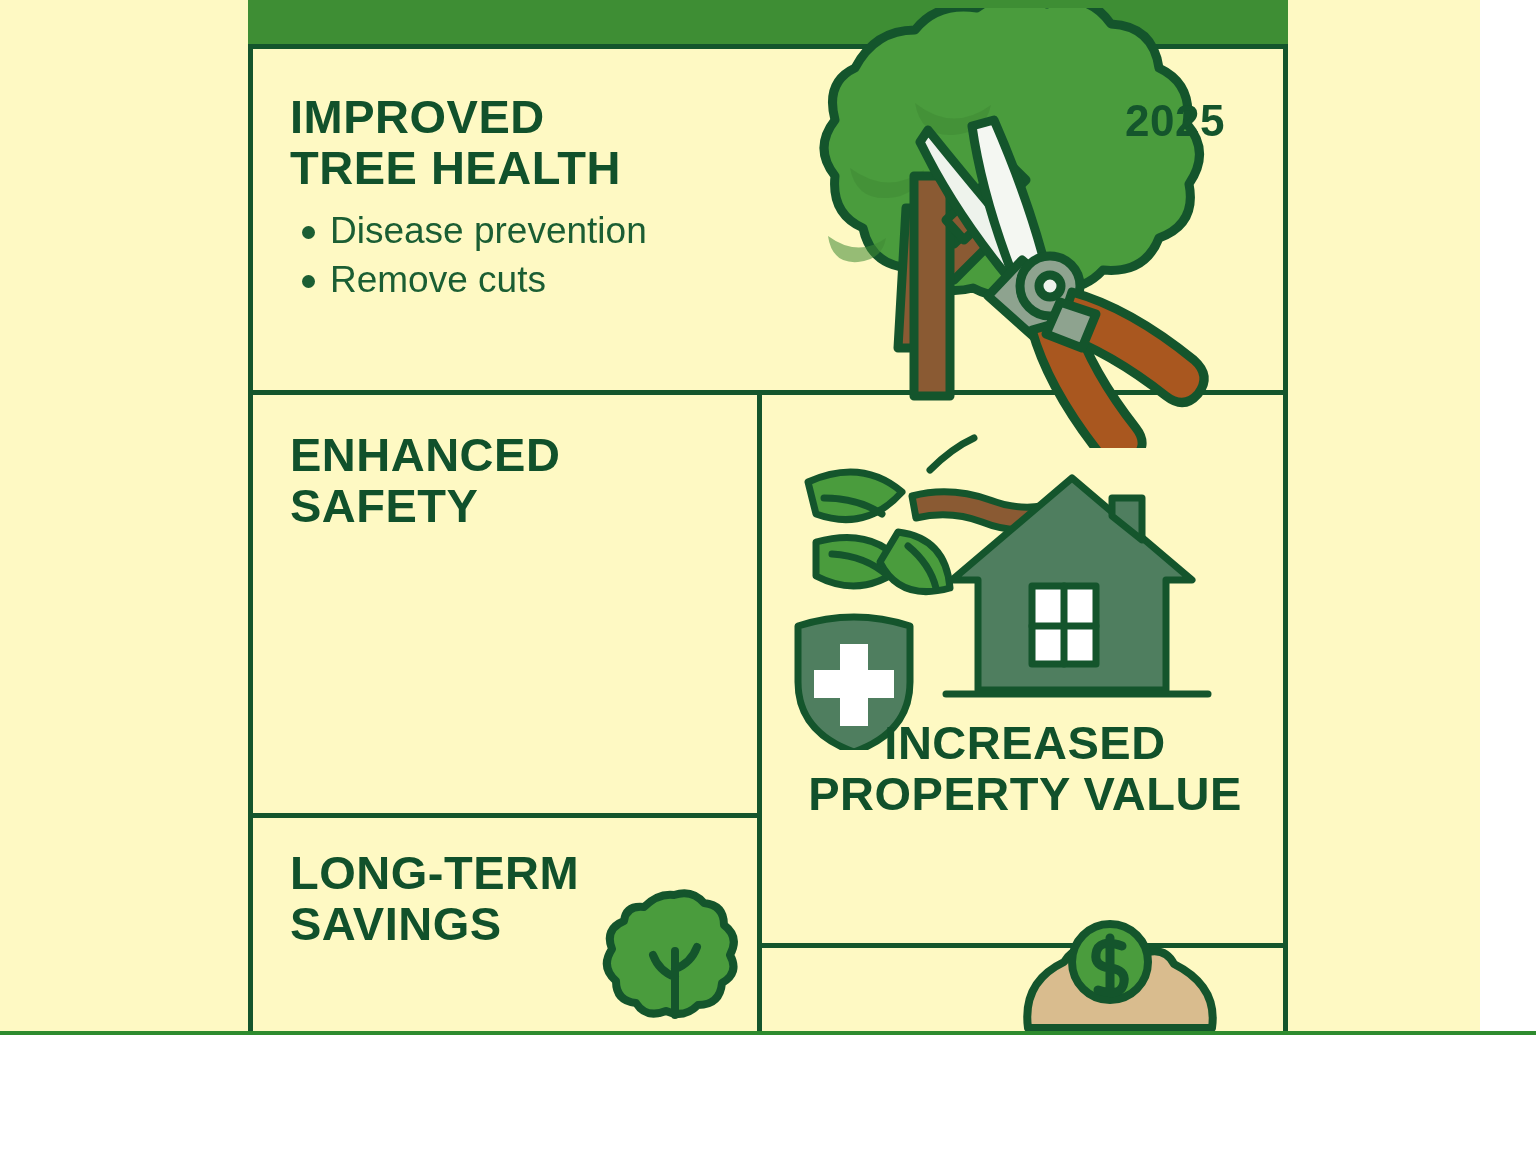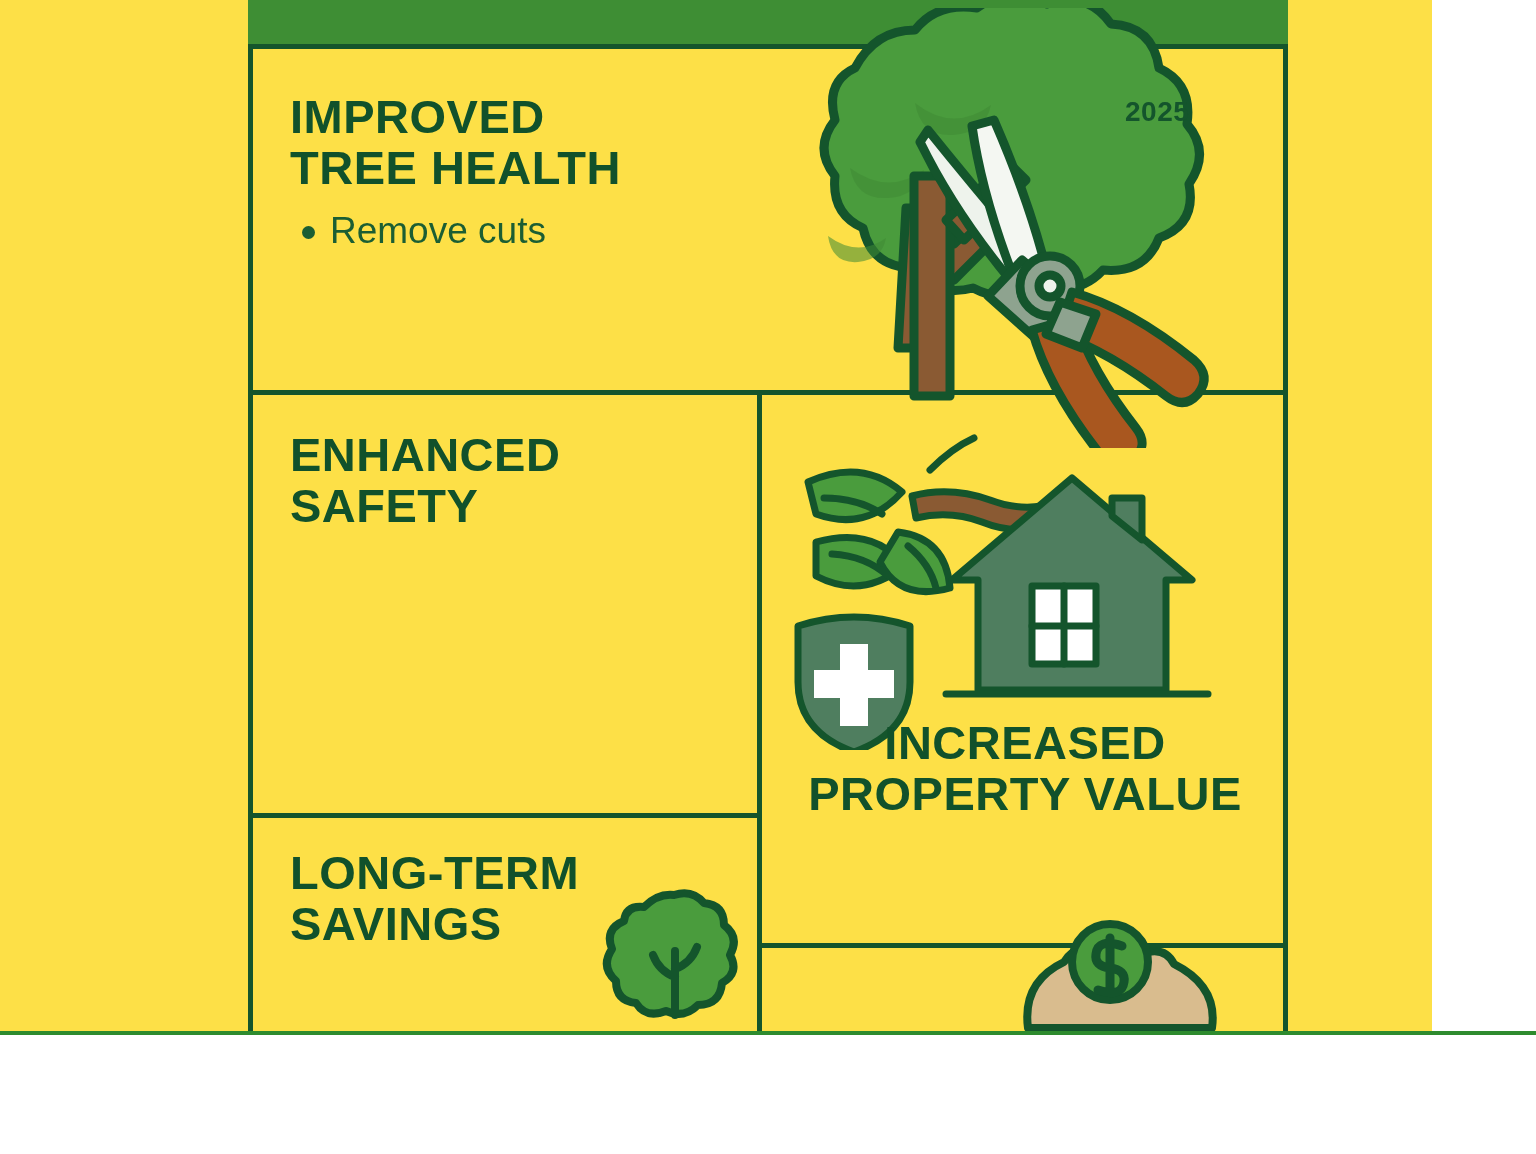--- a/index.html
+++ b/index.html
@@ -8,21 +8,21 @@
     background:#ffffff;
     font-family:"Liberation Sans", sans-serif;
     overflow:hidden;
     position:relative;
   }
   .stage{position:absolute;left:0;top:0;width:1536px;height:1154px;}
 
   
   .info-canvas{
     position:absolute;left:0;top:0;width:1432px;height:1033px;
-    background:#fde047;overflow:hidden;
+    background:#fef9c3;overflow:hidden;padding-left:48px;
   }
   .header-band{
     position:absolute;left:248px;top:0;width:1040px;height:44px;
     background:#3e8e34;
   }
   .grid-frame{
     position:absolute;left:248px;top:44px;width:1040px;height:1000px;
     border:5px solid #14552c;box-sizing:border-box;
   }
   
@@ -62,21 +62,21 @@
   #panel-safety{left:290px;top:430px;width:440px;}
   
   #panel-savings{left:290px;top:848px;width:420px;}
   
   #panel-value{left:770px;top:718px;width:510px;text-align:center;}
   #panel-value .p-title{margin-bottom:26px;}
   .subtext{color:#1b5e33;font-size:37px;line-height:1.2;}
 
   .year-label{
     position:absolute;left:1125px;top:96px;
-    font-size:28px;font-weight:bold;color:#14552c;
+    font-size:44px;font-weight:bold;color:#14552c;
     letter-spacing:0.5px;
   }
 
   
   .art{position:absolute;pointer-events:none;}
   #art-tree-shears{left:700px;top:8px;width:600px;height:440px;}
   #art-house{left:780px;top:420px;width:500px;height:330px;}
   #art-small-tree{left:600px;top:885px;width:150px;height:150px;}
   #art-moneybag{left:1000px;top:920px;width:220px;height:120px;}
 
@@ -161,20 +161,21 @@
         <path fill="none" stroke="#14552c" stroke-width="9" d="M122 26 q-24-8-26 8 q-2 12 14 14 q16 2 14 14 q-2 16-26 8 M110 18 l0 50"></path>
       </g>
     </svg>
 
     <div class="panel" id="panel-health">
       <div class="p-title big">
         <div>IMPROVED</div>
         <div>TREE HEALTH</div>
       </div>
       <ul class="bullets">
+        <li>Disease prevention</li>
         <li>Remove cuts</li>
       </ul>
     </div>
 
     <div class="panel" id="panel-safety">
       <div class="p-title big">
         <div>ENHANCED</div>
         <div>SAFETY</div>
       </div>
       <ul class="bullets">

